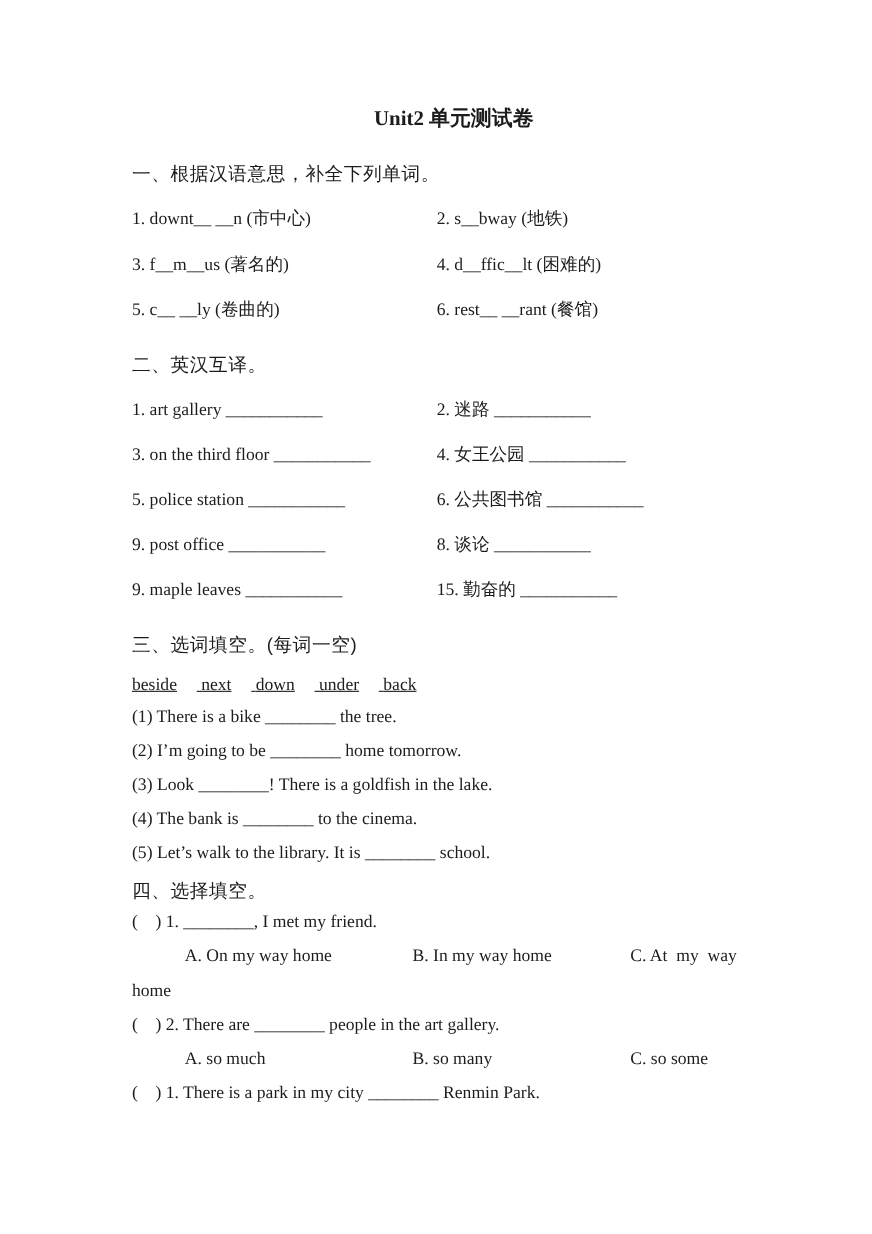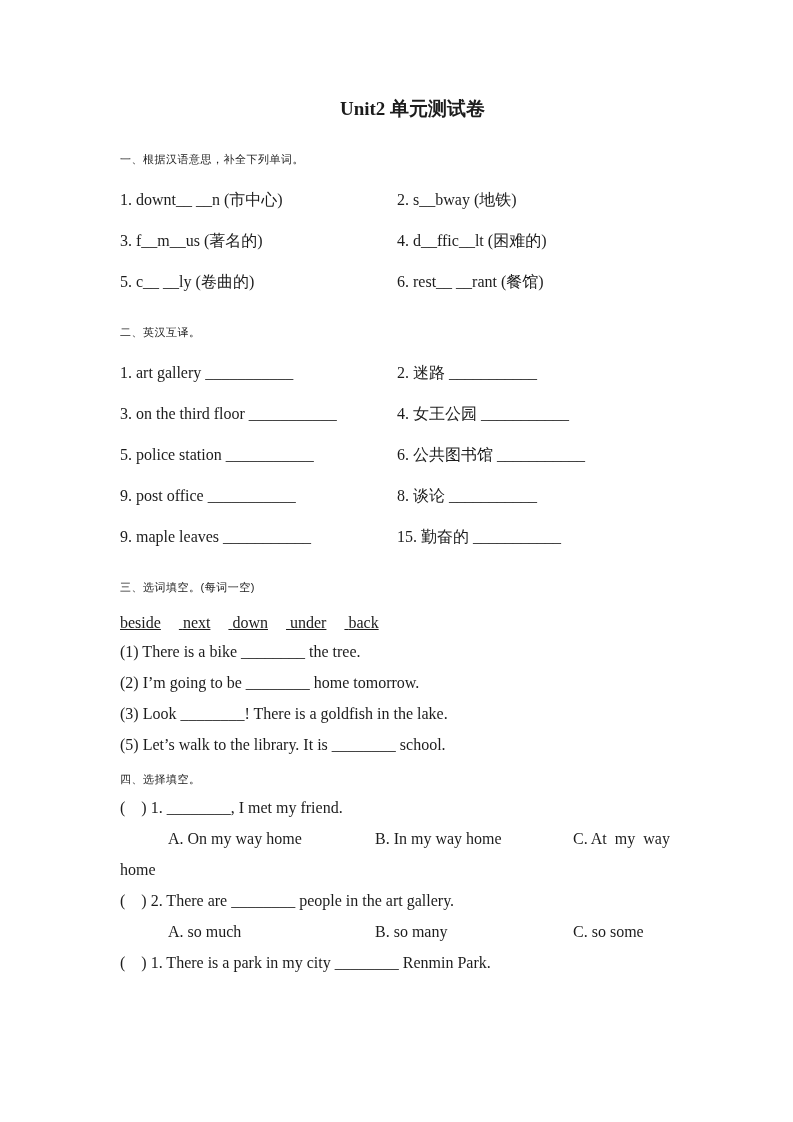--- a/index.html
+++ b/index.html
@@ -25,21 +25,21 @@
     margin-top: 96px;
     line-height: 26px;
     font-size: 19px;
     font-weight: bold;
     text-align: center;
     transform: translateX(14px);
   }
   .sec-heading {
     margin-top: 24px;
     line-height: 26px;
-    font-size: 11px;
+    font-size: 17px;
     font-family: "Liberation Sans", sans-serif;
     letter-spacing: 0.5px;
   }
   .row2 {
     display: flex;
     margin-top: 15px;
     line-height: 26px;
   }
   .row2 .col-l { width: 277px; flex: 0 0 277px; }
   .row2 .col-r { flex: 1; }
@@ -110,20 +110,21 @@
     <div class="word-bank">
       <span class="bank-word">beside</span>
       <span class="bank-word">next</span>
       <span class="bank-word">down</span>
       <span class="bank-word">under</span>
       <span class="bank-word">back</span>
     </div>
     <div class="fill-line pre">(1) There is a bike ________ the tree.</div>
     <div class="fill-line pre">(2) I’m going to be ________ home tomorrow.</div>
     <div class="fill-line pre">(3) Look ________! There is a goldfish in the lake.</div>
+    <div class="fill-line pre">(4) The bank is ________ to the cinema.</div>
     <div class="fill-line pre">(5) Let’s walk to the library. It is ________ school.</div>
 
     <div class="sec-heading tight">四、选择填空。</div>
 
     <div class="q-stem pre">(    ) 1. ________, I met my friend.</div>
     <div class="opt-row">
       <span class="opt-a pre">A. On my way home</span>
       <span class="opt-b pre">B. In my way home</span>
       <span class="opt-c pre">C. At  my  way</span>
     </div>

